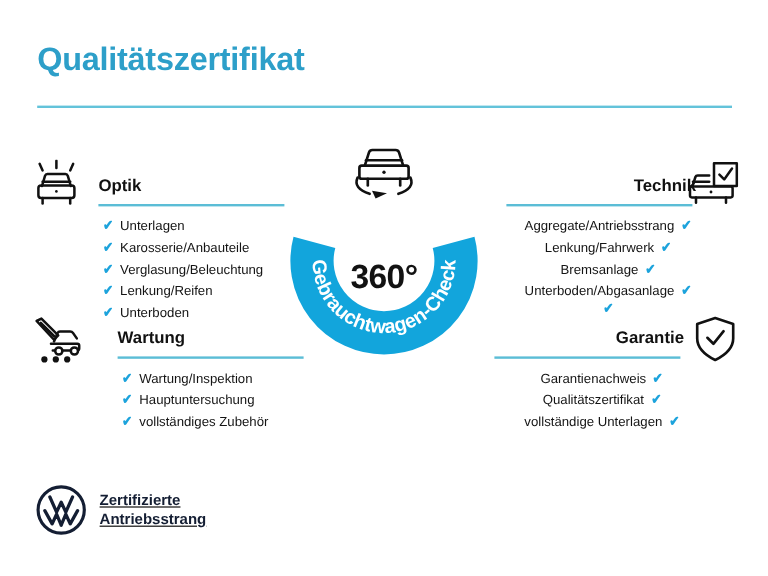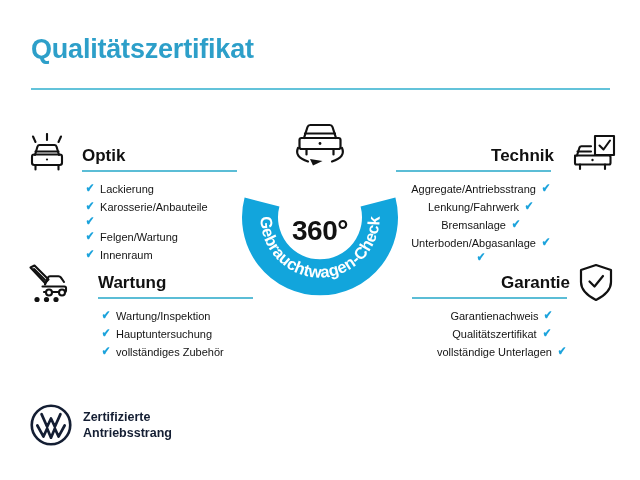--- a/index.html
+++ b/index.html
@@ -48,21 +48,21 @@
   .section {
     position: absolute;
   }
   .section-head {
     position: relative;
     height: 26px;
   }
   .section-title {
     position: absolute;
     top: 0;
-    font-size: 17px;
+    font-size: 14px;
     font-weight: bold;
     color: #111111;
     white-space: nowrap;
   }
   .section-rule {
     position: absolute;
     left: 0;
     top: 24px;
     height: 2px;
     background: #5bbdd6;
@@ -144,20 +144,21 @@
   }
 
   
   #footer-logo {
     position: absolute;
     left: 30px;
     top: 404px;
     display: flex;
     align-items: center;
     gap: 11px;
+    text-decoration: underline;
   }
   #vw-mark { width: 42px; height: 42px; }
   .logo-text {
     font-size: 12.5px;
     font-weight: bold;
     color: #141e33;
     line-height: 16px;
     white-space: nowrap;
   }
 </style>
@@ -170,36 +171,37 @@
   <div class="header-rule"></div>
 
   <div class="section sec-left" style="left:82px; top:146px; width:158px;">
     <div class="section-head">
       <div class="section-title">Optik</div>
       <div class="section-rule" style="width:155px;"></div>
     </div>
     <ul class="check-list">
       <li>
           <span class="chk">✔</span>
-          <span>Lackierung</span>
+          <span>Unterlagen</span>
         </li>
       <li>
           <span class="chk">✔</span>
           <span>Karosserie/Anbauteile</span>
         </li>
       <li>
           <span class="chk">✔</span>
-        </li>
-      <li>
-          <span class="chk">✔</span>
-          <span>Felgen/Wartung</span>
-        </li>
-      <li>
-          <span class="chk">✔</span>
-          <span>Innenraum</span>
+          <span>Verglasung/Beleuchtung</span>
+        </li>
+      <li>
+          <span class="chk">✔</span>
+          <span>Lenkung/Reifen</span>
+        </li>
+      <li>
+          <span class="chk">✔</span>
+          <span>Unterboden</span>
         </li>
     </ul>
   </div>
 
   <div class="sec-icon" style="left:24px; top:133px;">
     <svg viewBox="0 0 46 42" width="46" height="42" fill="none" stroke="#111" stroke-width="2.1" stroke-linecap="round" stroke-linejoin="round">
       <line x1="9" y1="3.5" x2="11.5" y2="9"></line>
       <line x1="23" y1="1" x2="23" y2="7"></line>
       <line x1="37" y1="3.5" x2="34.5" y2="9"></line>
       <path d="M11 22 L13.5 13.5 Q14 12 15.5 12 L30.5 12 Q32 12 32.5 13.5 L35 22"></path>
@@ -239,21 +241,21 @@
       <path d="M21 21.5 L24 14.5 Q24.6 13.2 26 13.2 L34.5 13.2 Q36 13.2 36.8 14.4 L40 19"></path>
       <path d="M18.5 23.5 L40.5 23.5 Q42 23.5 42 25 L42 27.5 Q42 29 40.5 29 L20 29"></path>
       <circle cx="25" cy="29.5" r="3" fill="#fff"></circle>
       <circle cx="38" cy="29.5" r="3" fill="#fff"></circle>
       <circle cx="13" cy="36.5" r="2.6" fill="#111" stroke="none"></circle>
       <circle cx="22.5" cy="36.5" r="2.6" fill="#111" stroke="none"></circle>
       <circle cx="32" cy="36.5" r="2.6" fill="#111" stroke="none"></circle>
     </svg>
   </div>
 
-  <div class="section sec-right" style="left:396px; top:146px; width:158px;">
+  <div class="section sec-right" style="left:422px; top:146px; width:158px;">
     <div class="section-head">
       <div class="section-title">Technik</div>
       <div class="section-rule" style="width:155px;"></div>
     </div>
     <ul class="check-list">
       <li>
           <span>Aggregate/Antriebsstrang</span>
           <span class="chk">✔</span>
         </li>
       <li>

